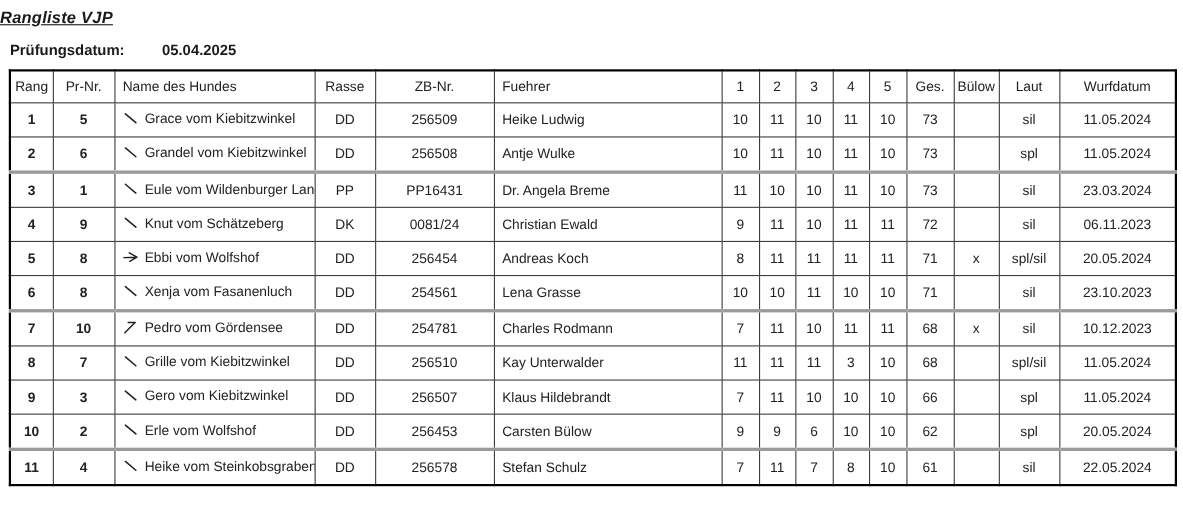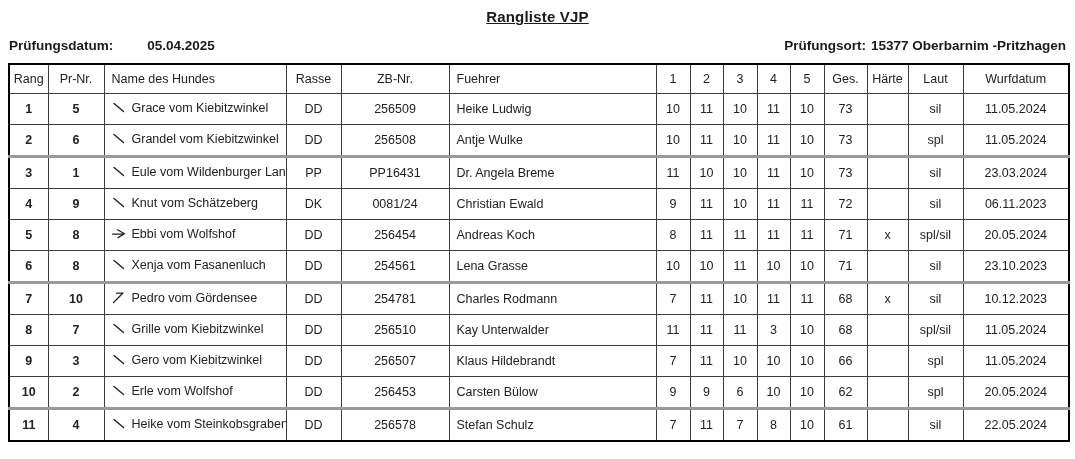--- a/index.html
+++ b/index.html
@@ -6,23 +6,23 @@
     margin: 0;
     padding: 0;
     width: 1075px;
     height: 459px;
     background: #ffffff;
     font-family: "Liberation Sans", sans-serif;
     color: #1a1a1a;
     overflow: hidden;
   }
   .page-title {
-    text-align: center;
     font-size: 15px;
     font-weight: bold;
+    font-style: italic;
     text-decoration: underline;
     margin-top: 8px;
     letter-spacing: .2px;
   }
   .meta-row {
     display: flex;
     justify-content: space-between;
     align-items: flex-start;
     font-size: 13.5px;
     font-weight: bold;
@@ -61,23 +61,20 @@
   .dog-name-cell-inner { display: inline-block; }
 </style>
 </head>
 <body>
 
 <div class="page-title">Rangliste VJP</div>
 
 <div class="meta-row">
   <div class="meta-left">
     <span>Prüfungsdatum:</span><span class="meta-value">05.04.2025</span>
-  </div>
-  <div class="meta-right">
-    <span>Prüfungsort:</span><span class="meta-value">15377 Oberbarnim -Pritzhagen</span>
   </div>
 </div>
 
 <table class="ranking">
   <colgroup>
     <col style="width:39px">
       <col style="width:56px">
       <col style="width:182px">
     <col style="width:55px">
       <col style="width:108px">
@@ -99,21 +96,21 @@
       <th class="al">Name des Hundes</th>
       <th>Rasse</th>
       <th>ZB-Nr.</th>
       <th class="al">Fuehrer</th>
       <th>1</th>
       <th>2</th>
       <th>3</th>
       <th>4</th>
       <th>5</th>
       <th>Ges.</th>
-      <th>Härte</th>
+      <th>Bülow</th>
       <th>Laut</th>
       <th>Wurfdatum</th>
     </tr>
   </thead>
   <tbody>
   <tr>
     <td class="c-rang">1</td>
     <td class="c-prnr">5</td>
     <td class="al c-name"><span class="dog-icon"><svg width="14" height="13" viewBox="0 0 14 13">
               <path d="M2 2.5 L11.5 10.5" stroke="#222" stroke-width="1.4" fill="none" stroke-linecap="round"></path>

